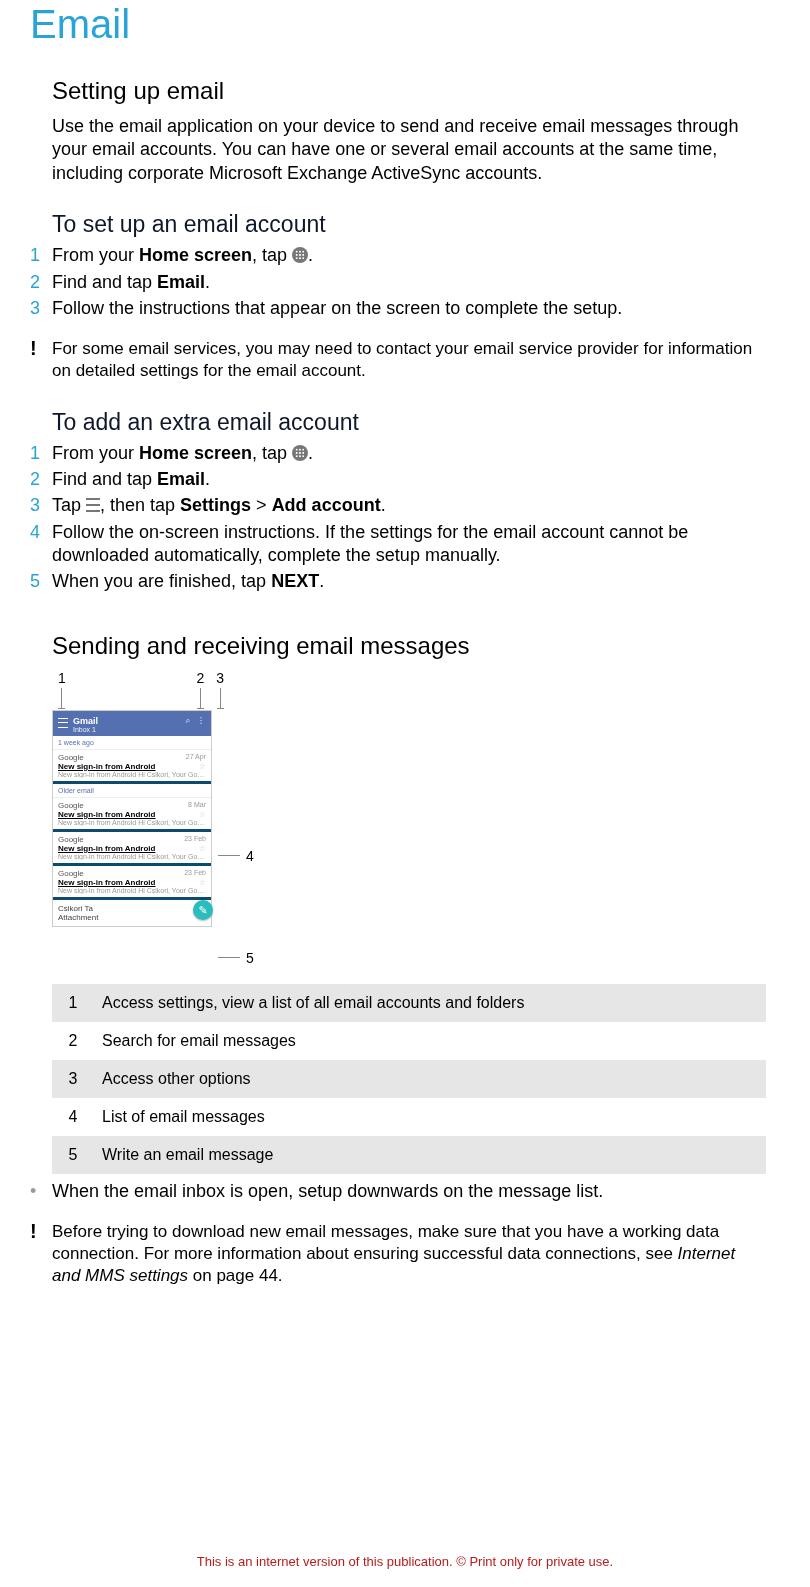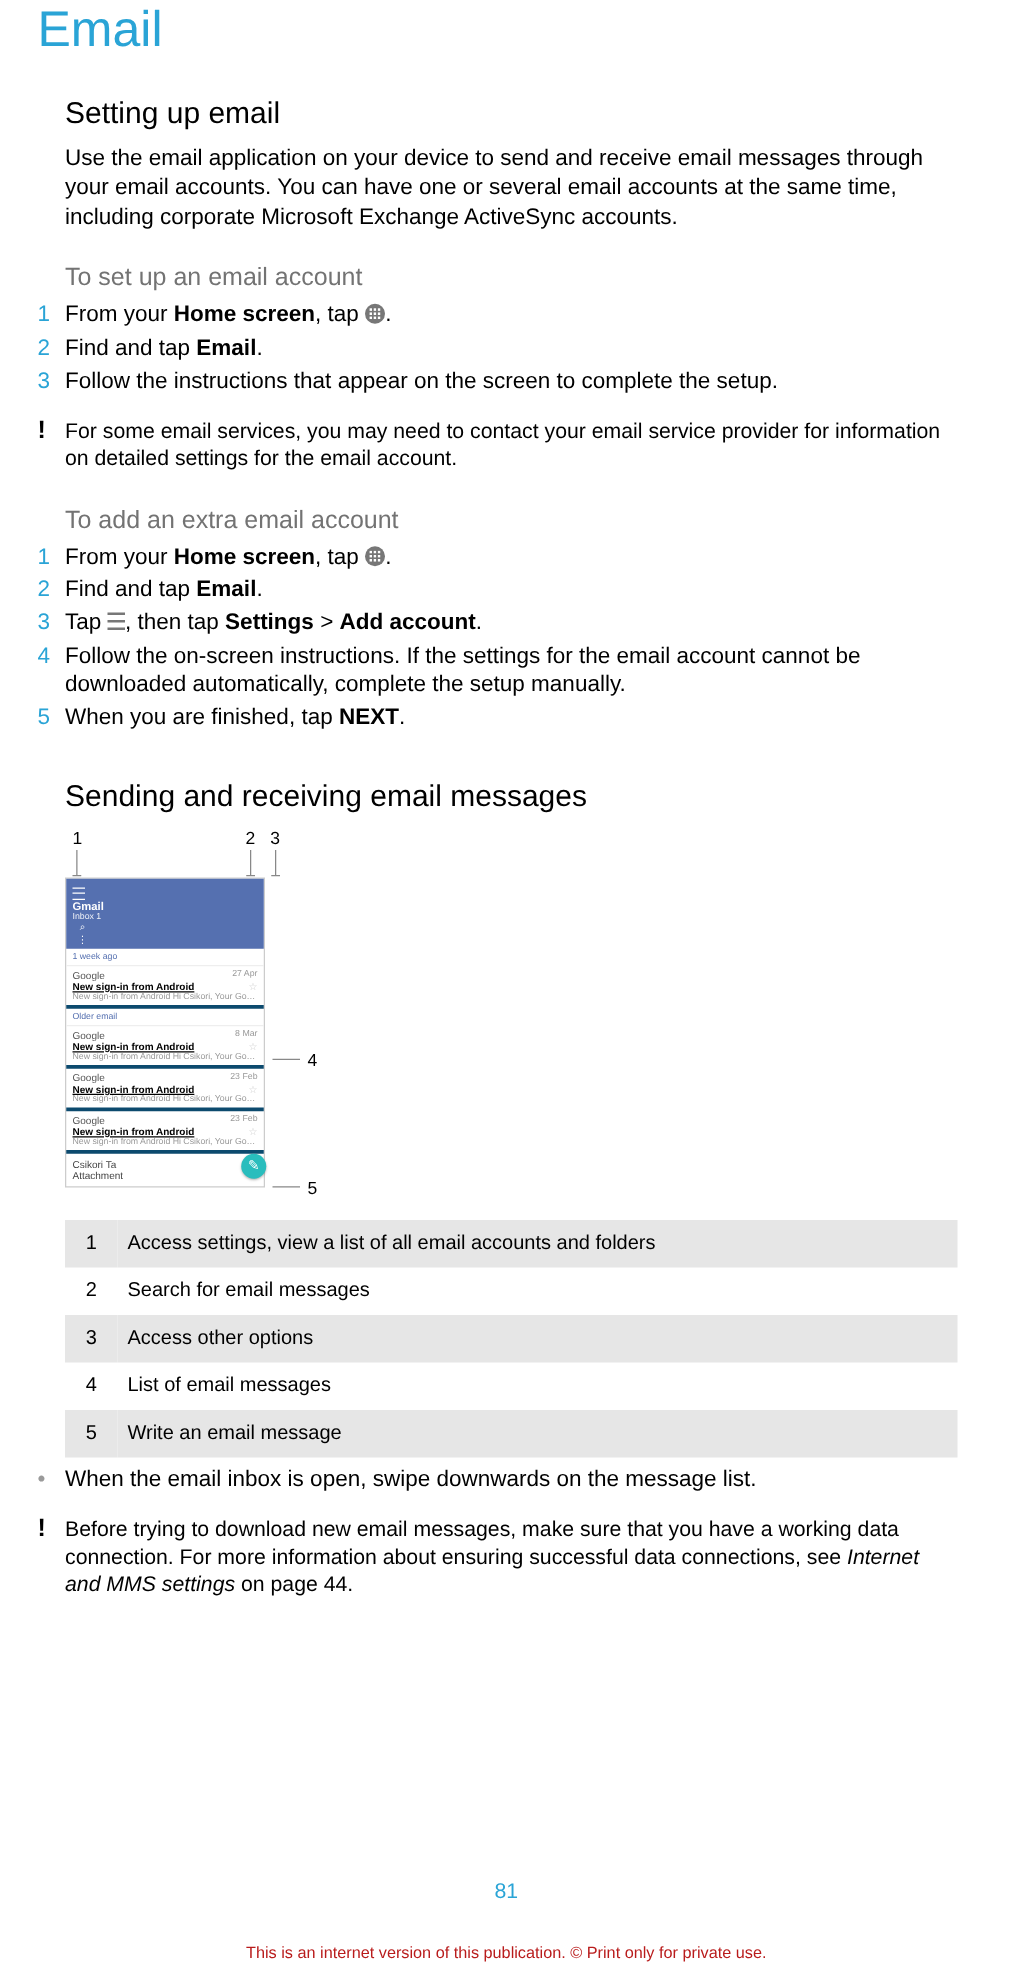--- a/index.html
+++ b/index.html
@@ -23,22 +23,22 @@
     font-weight: 400;
     margin: 0 0 30px 0;
     padding-top: 2px;
   }
   h2.section {
     font-size: 24px;
     font-weight: 400;
     margin: 38px 0 10px 0;
   }
   h3.sub {
-    color: #737373;
-    font-size: 20px;
+    color: #0f172a;
+    font-size: 23px;
     font-weight: 400;
     margin: 26px 0 6px 0;
   }
   p.body {
     margin: 8px 0;
     line-height: 1.3;
   }
   .steps {
     margin-top: 4px;
   }
@@ -132,21 +132,20 @@
     font-size: 8px;
     color: #7a7a7a;
     position: relative;
   }
   .phone .bar {
     background: #5570b0;
     color: #fff;
     padding: 5px 5px 3px 5px;
     display: flex;
     align-items: flex-start;
-    flex-direction: column;
   }
   .phone .bar .ham {
     display:inline-block;width:10px;height:8px;
     border-top:1px solid #fff;border-bottom:1px solid #fff;position:relative;margin-right:5px;margin-top:2px;
   }
   .phone .bar .ham::after{content:"";position:absolute;left:0;top:3px;width:10px;border-top:1px solid #fff;}
   .phone .bar .title{font-size:9px;font-weight:bold;flex:1;}
   .phone .bar .sub{font-size:7px;display:block;font-weight:normal;opacity:.9;}
   .phone .bar .sr,.phone .bar .ov{width:10px;text-align:center;margin-left:3px;}
   .phone .grp{color:#5570b0;font-size:7px;padding:3px 5px;border-bottom:1px solid #eee;}
@@ -365,27 +364,26 @@
             <td class="n">5</td>
             <td>Write an email message</td>
           </tr>
     </tbody>
       </table>
 
   </div>
 
   <div class="note-row content-indent" style="margin-top:6px;font-size:18px;">
     <span class="bullet-icon">•</span>
-    <span>When the email inbox is open, swipe downwards on the message list.</span>
+    <span>When the email inbox is open, setup downwards on the message list.</span>
   </div>
 
   <div class="note-row content-indent">
     <span class="note-icon">!</span>
     <span>
       <span>Before trying to download new email messages, make sure that you have a working data connection. For more information about ensuring successful data connections, see </span><span class="italic">Internet and MMS settings</span><span> on page 44.</span>
     </span>
   </div>
 
   <div class="footer">
-    <div class="pn">81</div>
     <div class="legal">This is an internet version of this publication. © Print only for private use.</div>
   </div>
 </div>
 
 </body></html>

